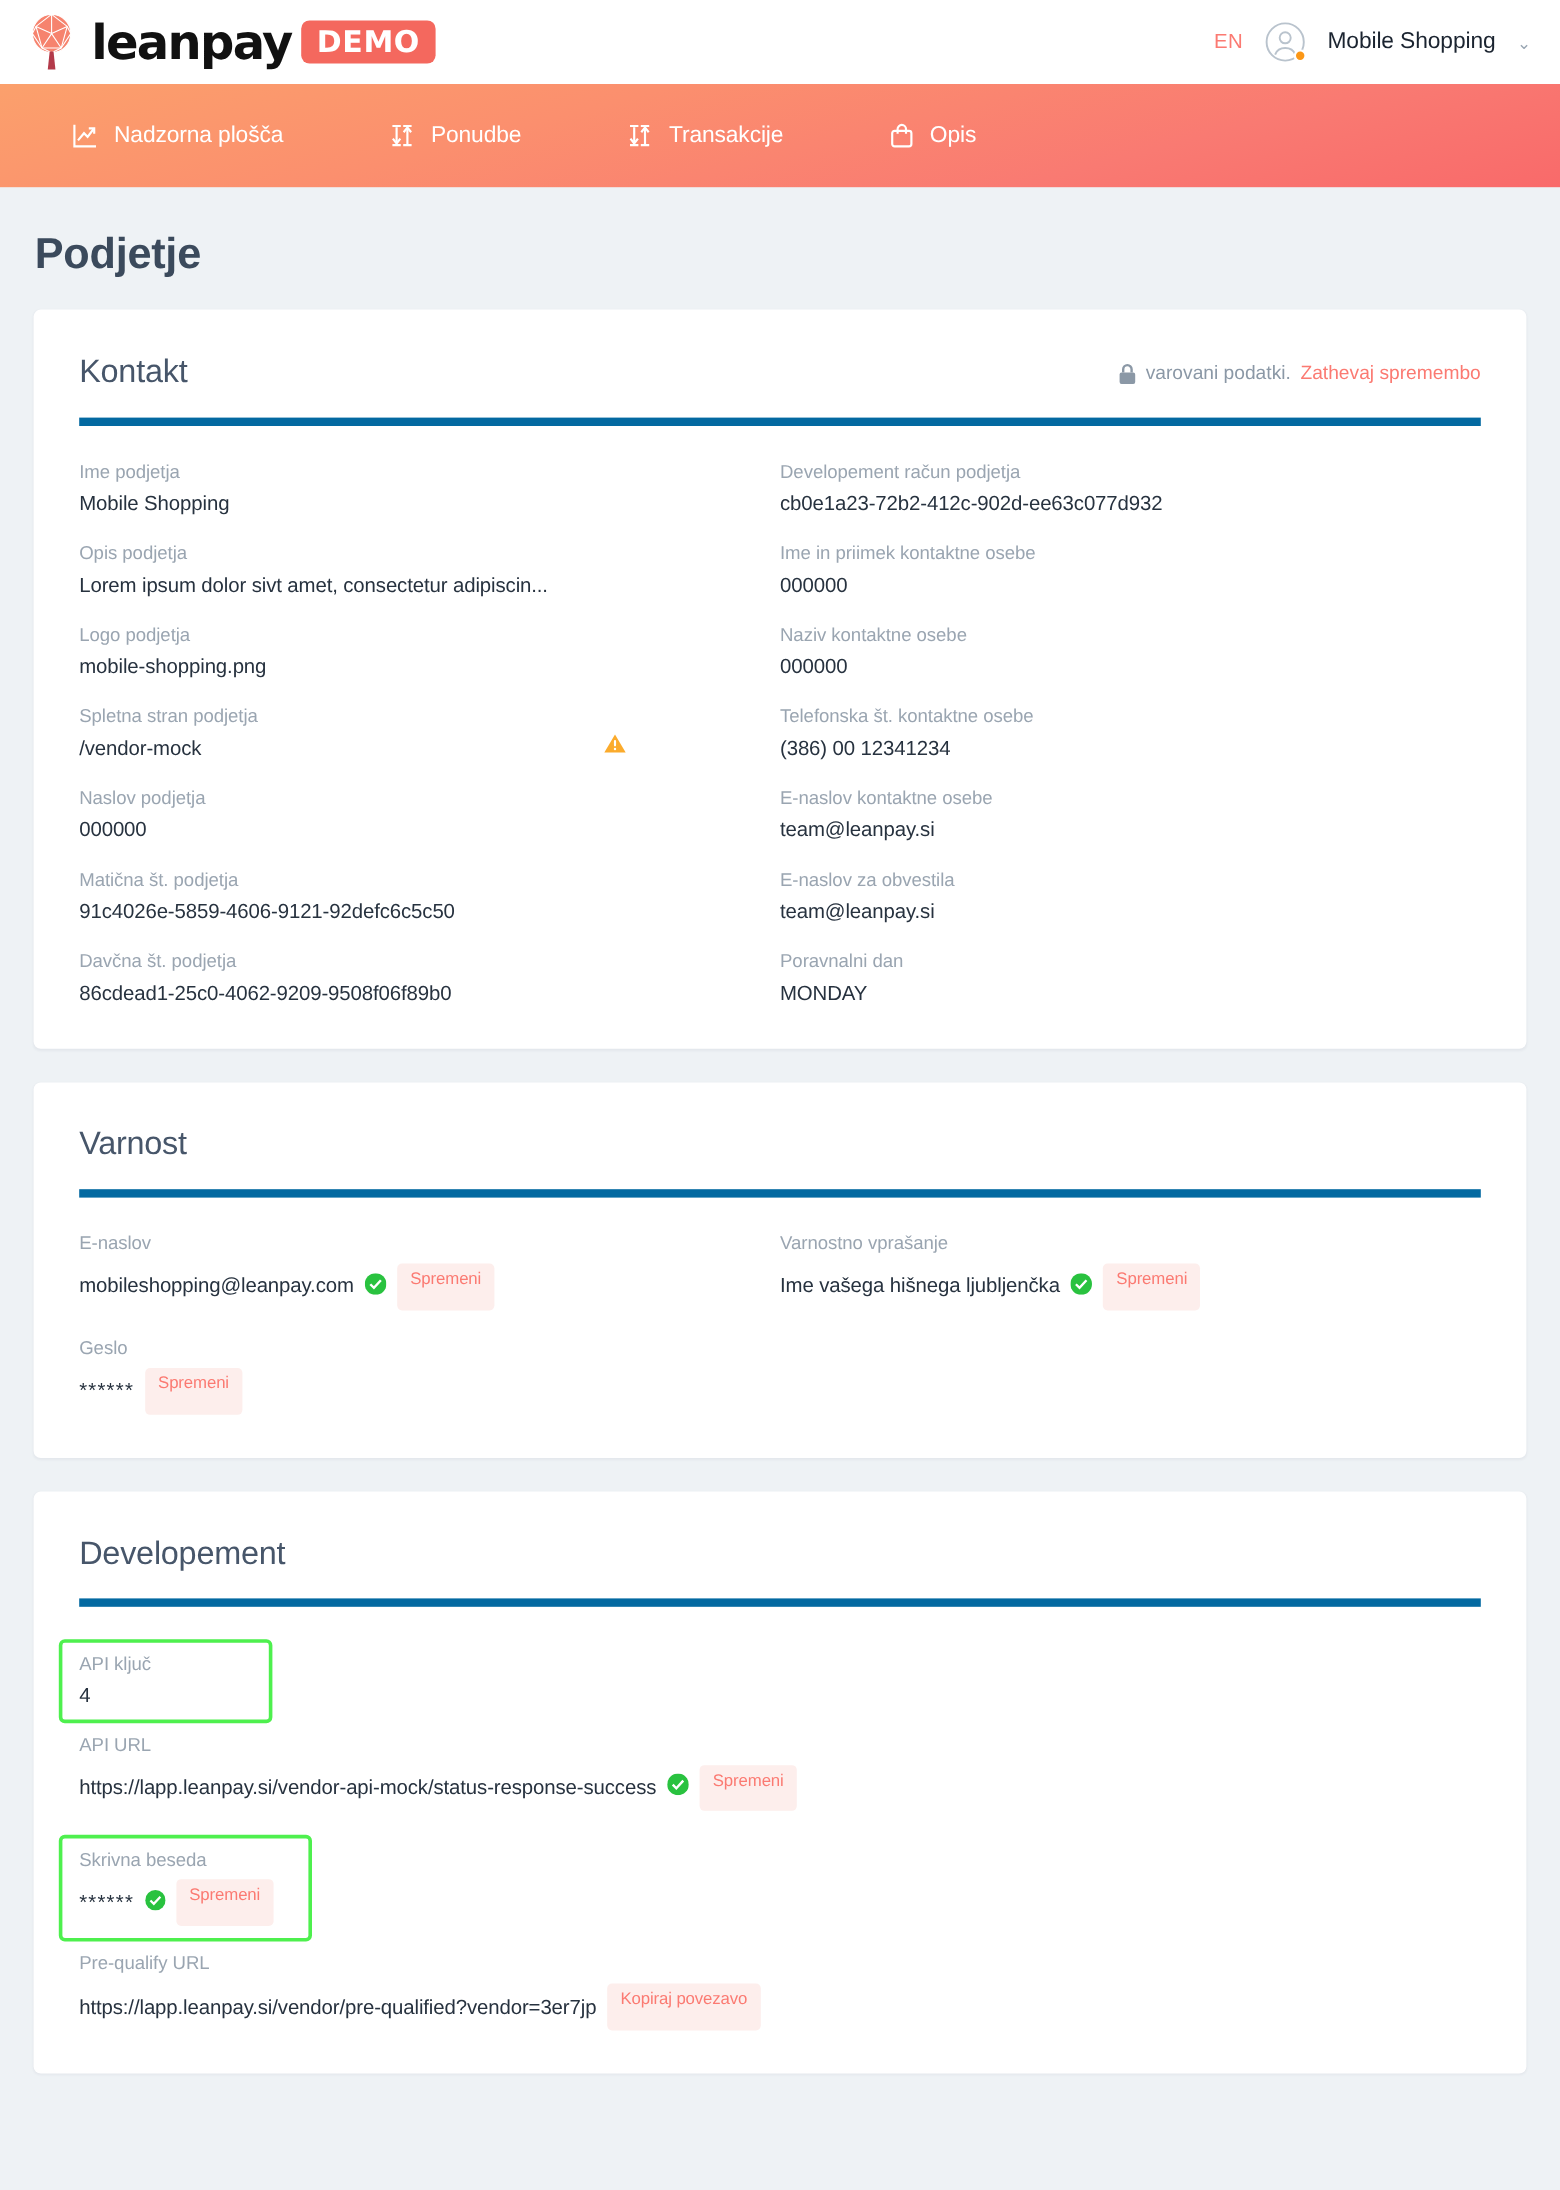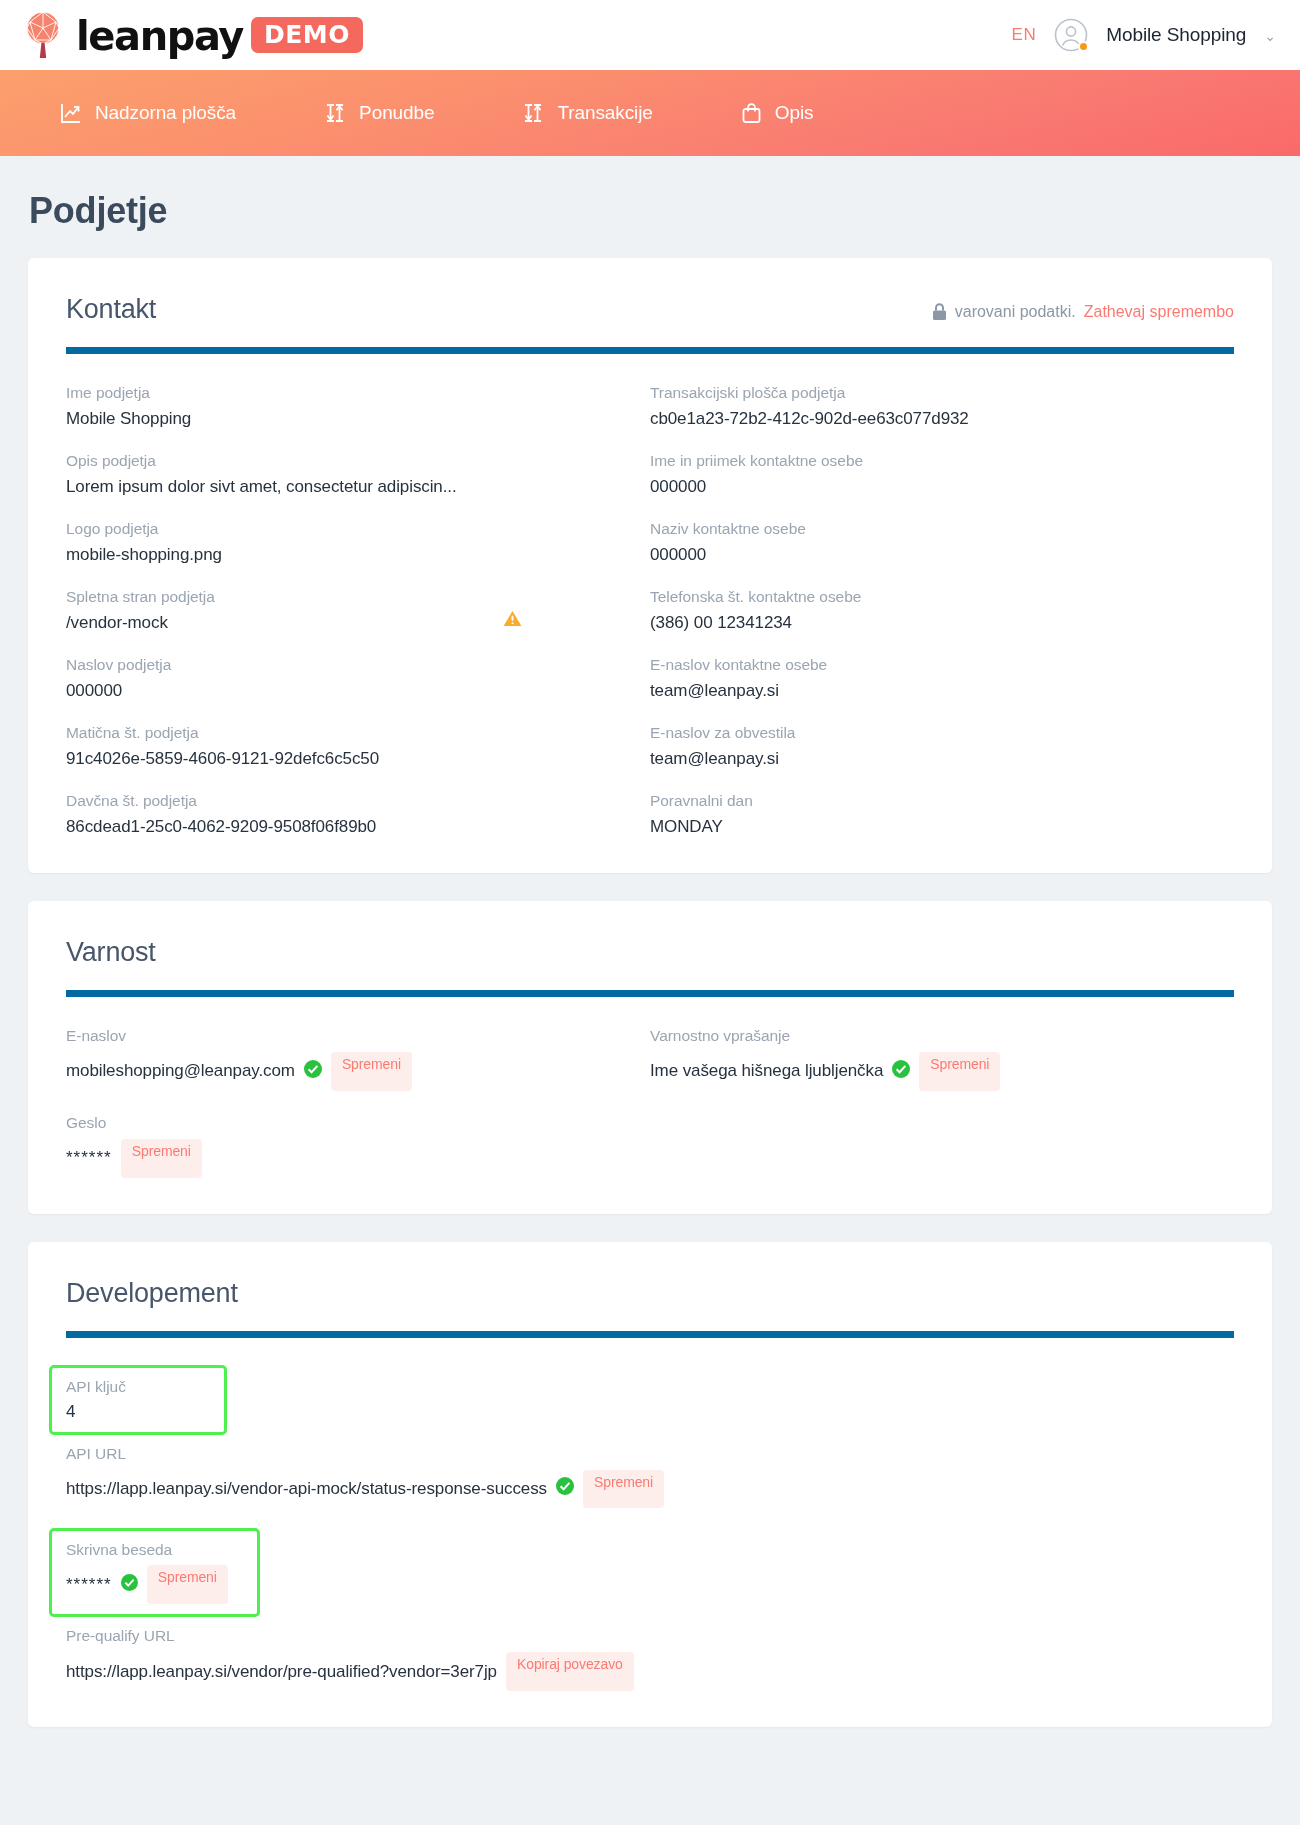--- a/index.html
+++ b/index.html
@@ -331,21 +331,21 @@
           <div class="f-value">91c4026e-5859-4606-9121-92defc6c5c50</div>
         </div>
         <div class="field">
           <div class="f-label">Davčna št. podjetja</div>
           <div class="f-value">86cdead1-25c0-4062-9209-9508f06f89b0</div>
         </div>
       </div>
 
       <div class="col">
         <div class="field">
-          <div class="f-label">Transakcijski plošča podjetja</div>
+          <div class="f-label">Developement račun podjetja</div>
           <div class="f-value">cb0e1a23-72b2-412c-902d-ee63c077d932</div>
         </div>
         <div class="field">
           <div class="f-label">Ime in priimek kontaktne osebe</div>
           <div class="f-value">000000</div>
         </div>
         <div class="field">
           <div class="f-label">Naziv kontaktne osebe</div>
           <div class="f-value">000000</div>
         </div>

